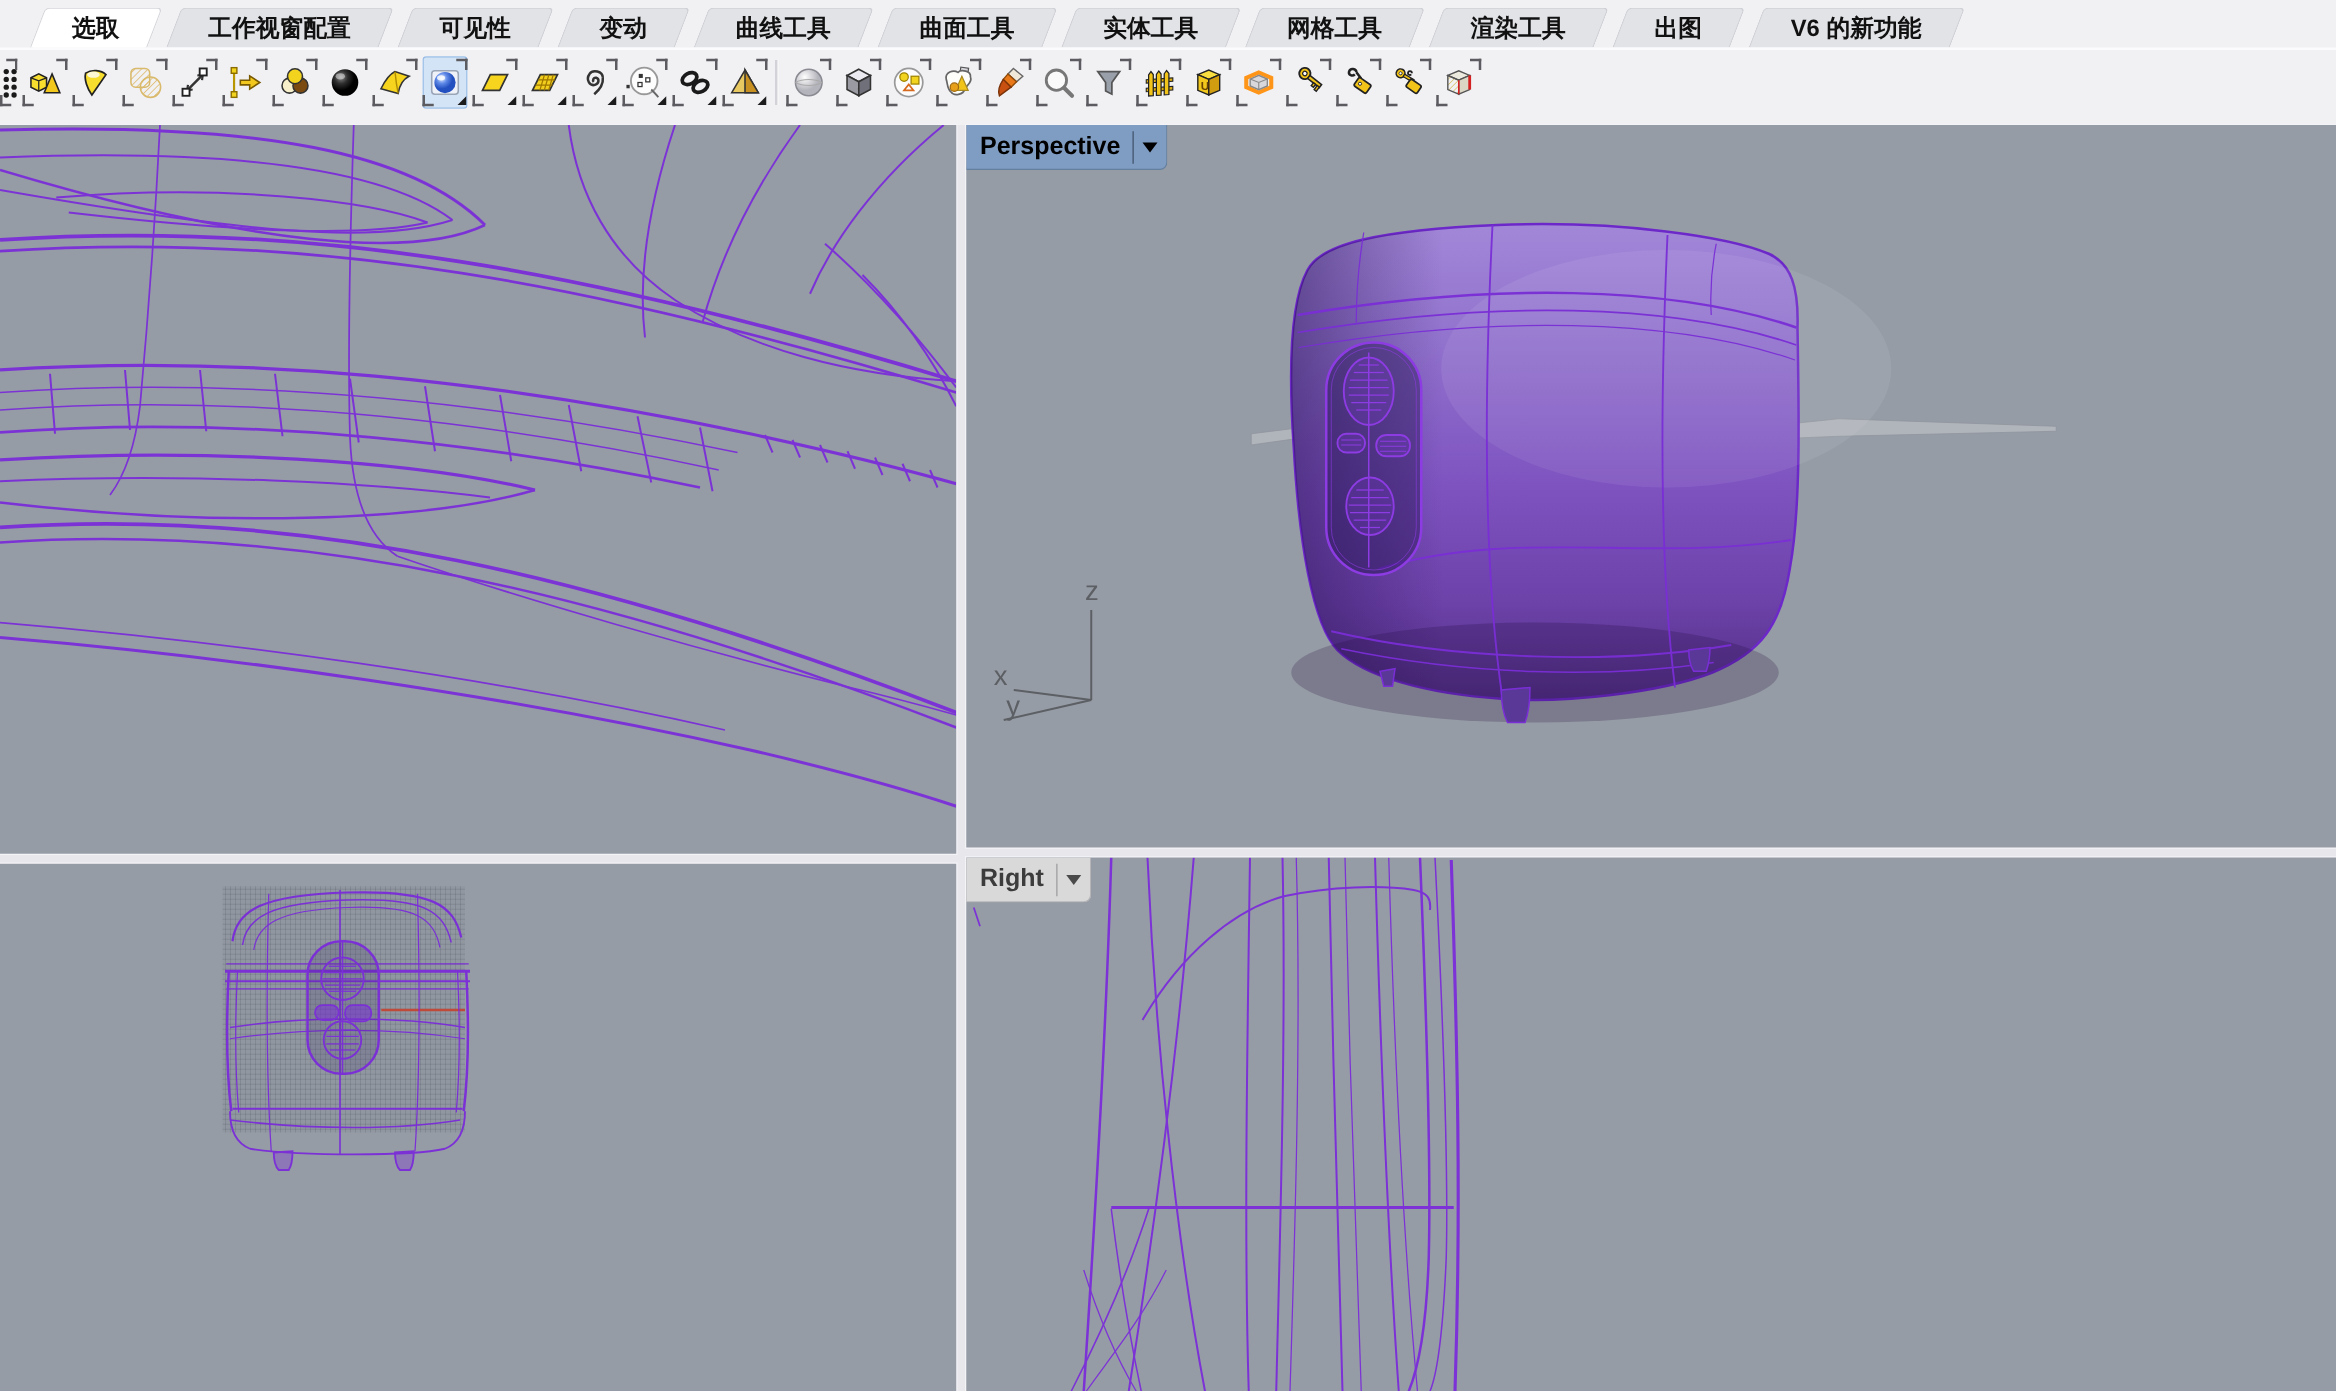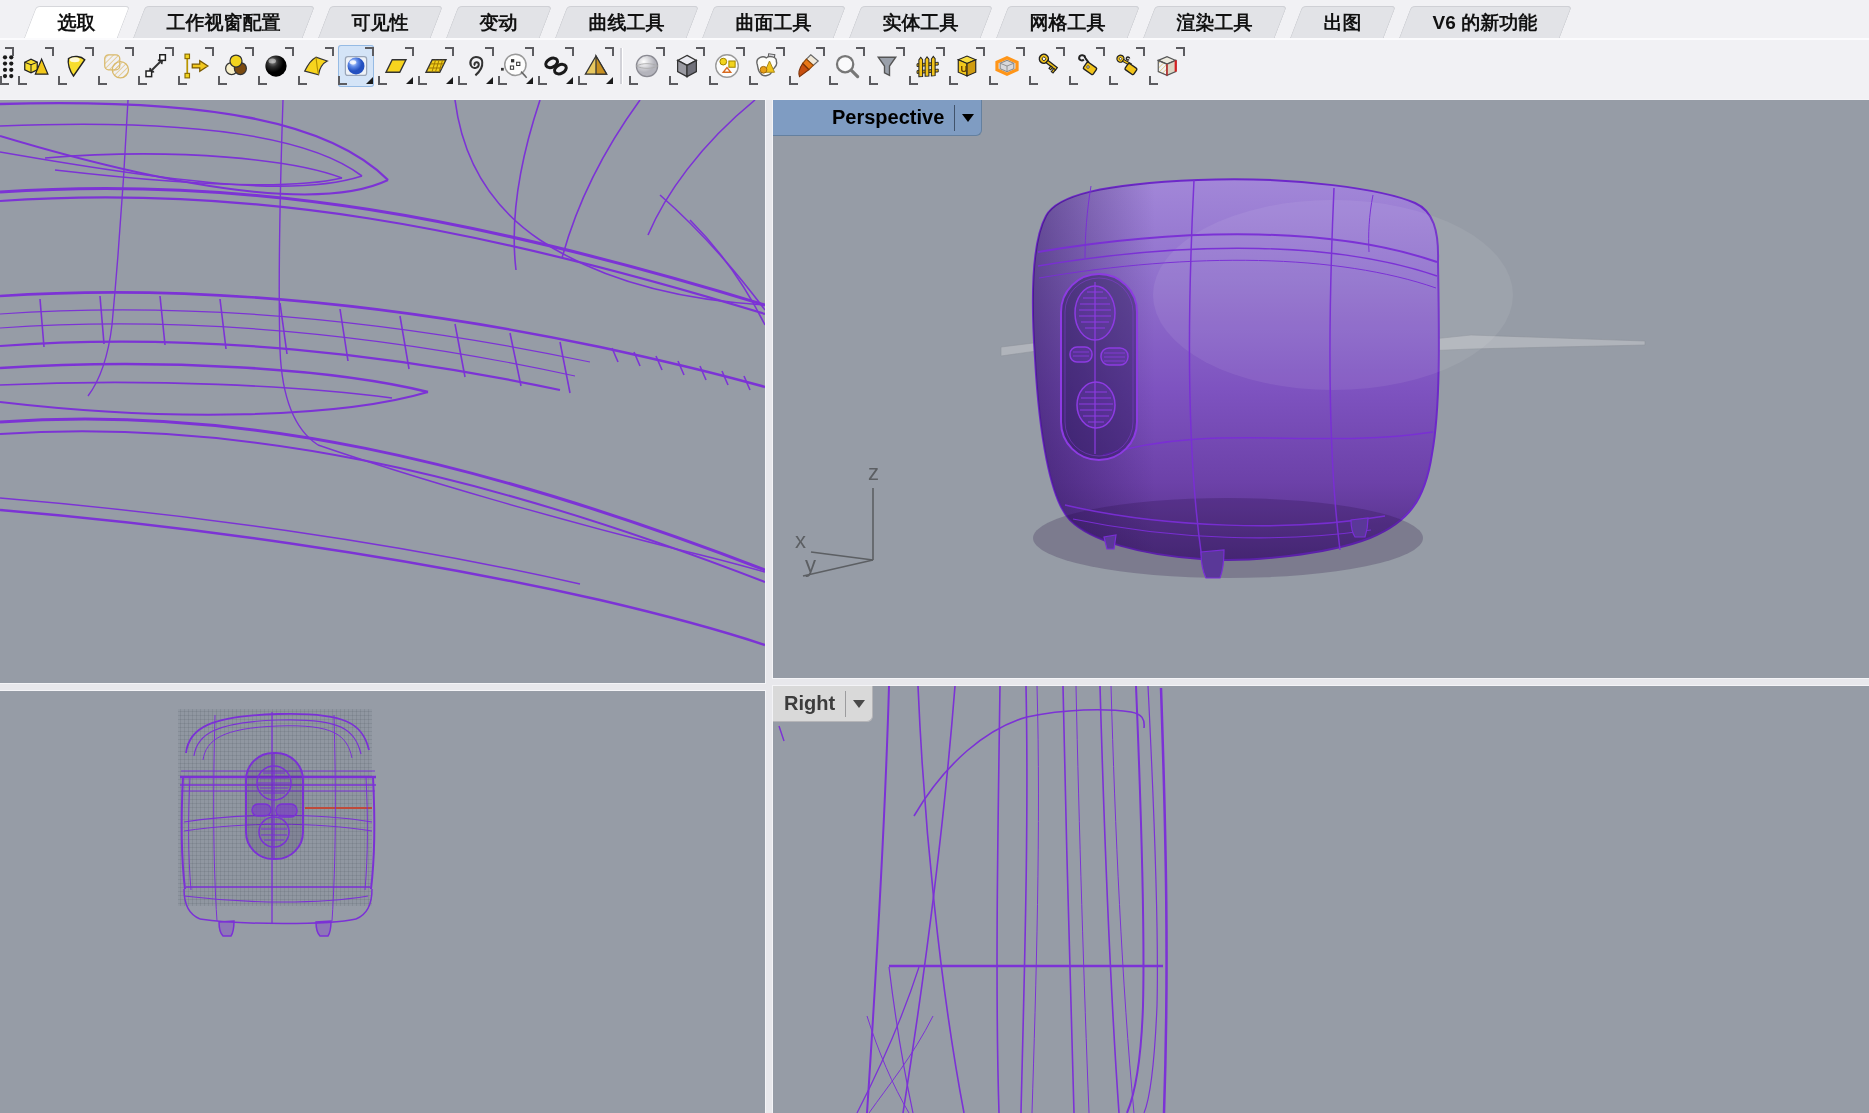--- a/index.html
+++ b/index.html
@@ -66,21 +66,21 @@
   .vp-br{left:773px;top:586px;width:1240px;height:427px;}
   .vp-canvas{position:absolute;left:0;top:0;}
   .vp-label{
     position:absolute;left:0;top:0;height:35px;display:flex;align-items:center;
     font-weight:bold;font-size:20px;z-index:3;border-radius:0 0 6px 0;cursor:default;
   }
   .vp-label .lbl-text{padding:0 10px 0 11px;}
   .vp-label .lbl-sep{width:1px;height:26px;}
   .vp-label .lbl-arrow-box{width:26px;height:100%;display:flex;align-items:center;justify-content:center;}
   .vp-label .lbl-arrow{width:0;height:0;border-left:6px solid transparent;border-right:6px solid transparent;}
-  .vp-label.blue{background:#7f9cc2;color:#000;border:1px solid #64809f;border-top:none;border-left:none;padding-left:48px;}
+  .vp-label.blue{background:#7f9cc2;color:#000;border:1px solid #64809f;border-top:none;border-left:none;}
   .vp-label.blue .lbl-sep{background:#41536b;}
   .vp-label.blue .lbl-arrow{border-top:8px solid #000;}
   .vp-label.gray{background:#d9d9d9;color:#3c3c3c;border:1px solid #b5b5b8;border-top:none;border-left:none;}
   .vp-label.gray .lbl-sep{background:#9c9c9e;}
   .vp-label.gray .lbl-arrow{border-top:8px solid #4a4a4a;}
 </style>
 </head>
 <body>
 
 <div class="screen">

